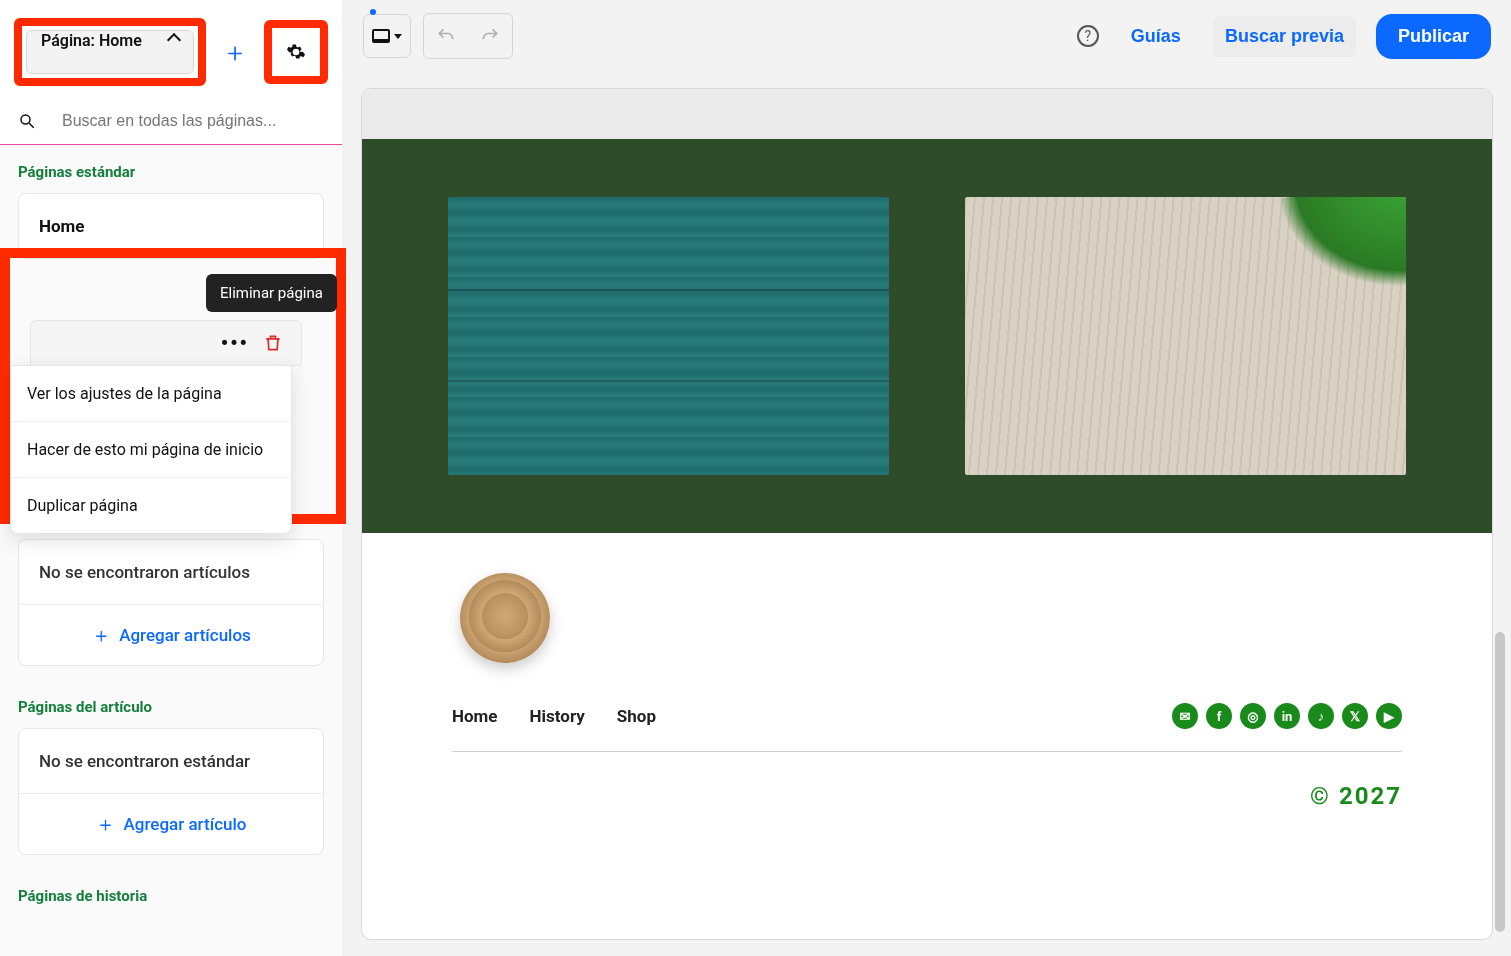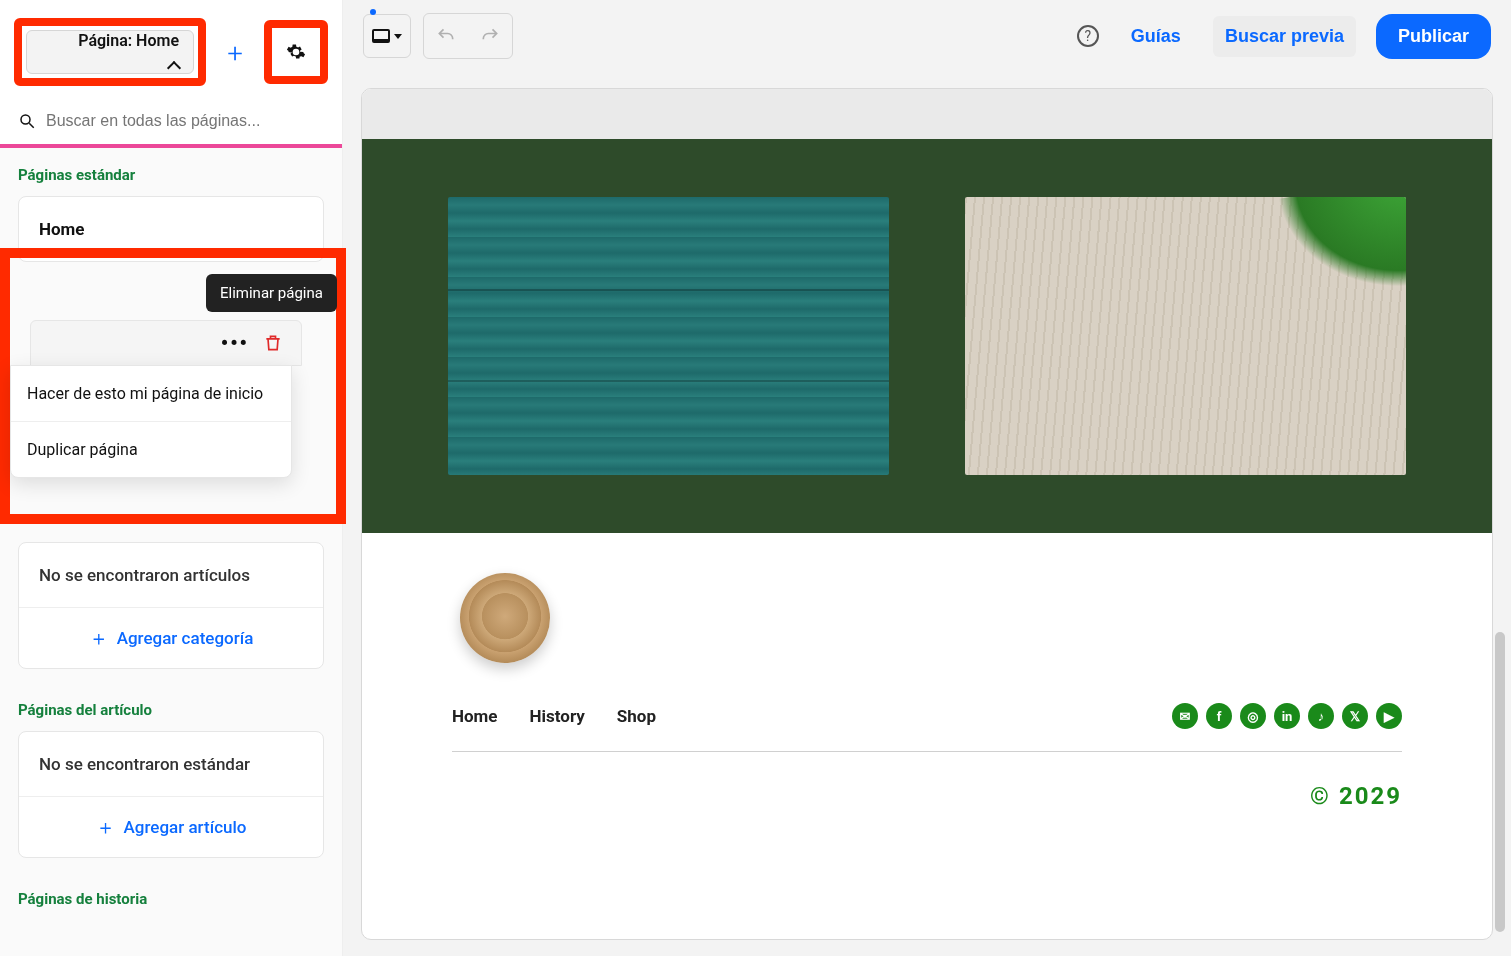--- a/index.html
+++ b/index.html
@@ -5,29 +5,29 @@
 * { box-sizing: border-box; margin: 0; padding: 0; }
 body { font-family: -apple-system, BlinkMacSystemFont, "Segoe UI", Roboto, sans-serif; background: #fff; width: 1511px; height: 956px; overflow: hidden; color: #111; }
 .app { display: flex; width: 100%; height: 100%; }
 
 
 .sidebar { width: 343px; height: 100%; background: #fff; display: flex; flex-direction: column; border-right: 1px solid #eee; position: relative; }
 .sidebar-top { display: flex; align-items: center; gap: 10px; padding: 18px 14px; }
 
 .highlight-red { border: 8px solid #ff2a00; border-radius: 6px; }
 .page-dropdown-wrap { display: inline-flex; padding: 4px; }
-.page-dropdown { display: flex; align-items: flex-end; justify-content: space-between; width: 168px; height: 44px; padding: 0 14px; background: #f3f3f3; border: 1px solid #d6d6d6; border-radius: 6px; font-size: 16px; font-weight: 600; cursor: pointer; flex-direction: column; }
+.page-dropdown { display: flex; align-items: flex-start; justify-content: space-between; width: 168px; height: 44px; padding: 0 14px; background: #f3f3f3; border: 1px solid #d6d6d6; border-radius: 6px; font-size: 16px; font-weight: 600; cursor: pointer; }
 .page-dropdown .chev { display: inline-block; transform: rotate(-135deg); border: solid #111; border-width: 0 2px 2px 0; padding: 4px; margin-top: 4px; }
 
 .plus-btn { width: 38px; height: 38px; display: flex; align-items: center; justify-content: center; font-size: 26px; color: #0b69ff; background: transparent; border: none; border-radius: 6px; cursor: pointer; font-weight: 400; }
 
 .gear-wrap { display: inline-flex; padding: 2px; }
 .gear-btn { width: 44px; height: 44px; display: flex; align-items: center; justify-content: center; background: transparent; border: none; border-radius: 6px; cursor: pointer; }
 
-.search-bar { display: flex; align-items: center; gap: 10px; padding: 8px 18px 14px 18px; border-bottom: 4px solid #ec4899; }
+.search-bar { display: flex; align-items: center; gap: 26px; padding: 8px 18px 14px 18px; border-bottom: 1px solid #ec4899; }
 .search-bar input { border: none; outline: none; font-size: 16px; color: #6f6f6f; flex: 1; background: transparent; }
 .search-bar .mag { width: 18px; height: 18px; }
 
 .side-content { flex: 1; overflow-y: auto; background: #fafafa; }
 .section-title { font-size: 15px; font-weight: 700; color: #15803d; padding: 18px 18px 12px 18px; }
 .page-card { background: #fff; border: 1px solid #e6e6e6; border-radius: 8px; margin: 0 18px 14px 18px; overflow: hidden; }
 .page-row { padding: 22px 20px; font-size: 17px; font-weight: 700; border-bottom: 1px solid #eee; cursor: pointer; }
 .page-row:last-child { border-bottom: none; }
 .page-row.muted { font-weight: 500; color: #333; }
 .add-row { padding: 20px; display: flex; align-items: center; justify-content: center; gap: 8px; color: #0b69ff; font-size: 17px; font-weight: 500; cursor: pointer; }
@@ -123,21 +123,21 @@
       <div class="section-title">Páginas estándar</div>
 
       <div class="page-card" style="margin-bottom: 280px;">
         <div class="page-row">Home</div>
       </div>
 
       <div class="page-card">
         <div class="page-row muted">No se encontraron artículos</div>
         <div class="add-row">
           <span class="plus">＋</span>
-          <span>Agregar categoría</span>
+          <span>Agregar artículos</span>
         </div>
       </div>
 
       <div class="section-title">Páginas del artículo</div>
       <div class="page-card">
         <div class="page-row muted">No se encontraron estándar</div>
         <div class="add-row">
           <span class="plus">＋</span>
           <span>Agregar artículo</span>
         </div>
@@ -153,20 +153,21 @@
       <span class="trash">
         <svg width="20" height="20" viewBox="0 0 24 24">
             <path fill="none" stroke="#e02a2a" stroke-width="2" d="M4 7h16M9 7V4h6v3M6 7l1 13h10l1-13"></path>
           </svg>
       </span>
     </div>
 
     <div class="tooltip">Eliminar página</div>
 
     <div class="ctx-menu">
+      <div class="ctx-item">Ver los ajustes de la página</div>
       <div class="ctx-item">Hacer de esto mi página de inicio</div>
       <div class="ctx-item">Duplicar página</div>
     </div>
 
   </div>
 
   <div class="main">
     <div class="toolbar">
       <div class="toolbar-left">
         <div class="device-btn">
@@ -214,20 +215,20 @@
             <div class="socials">
               <span class="sbtn">✉</span>
               <span class="sbtn">f</span>
               <span class="sbtn">◎</span>
               <span class="sbtn">in</span>
               <span class="sbtn">♪</span>
               <span class="sbtn">𝕏</span>
               <span class="sbtn">▶</span>
             </div>
           </div>
-          <div class="copyright">©  2029</div>
+          <div class="copyright">©  2027</div>
         </div>
       </div>
       <div class="sb"></div>
     </div>
   </div>
 
 </div>
 
 </body></html>

